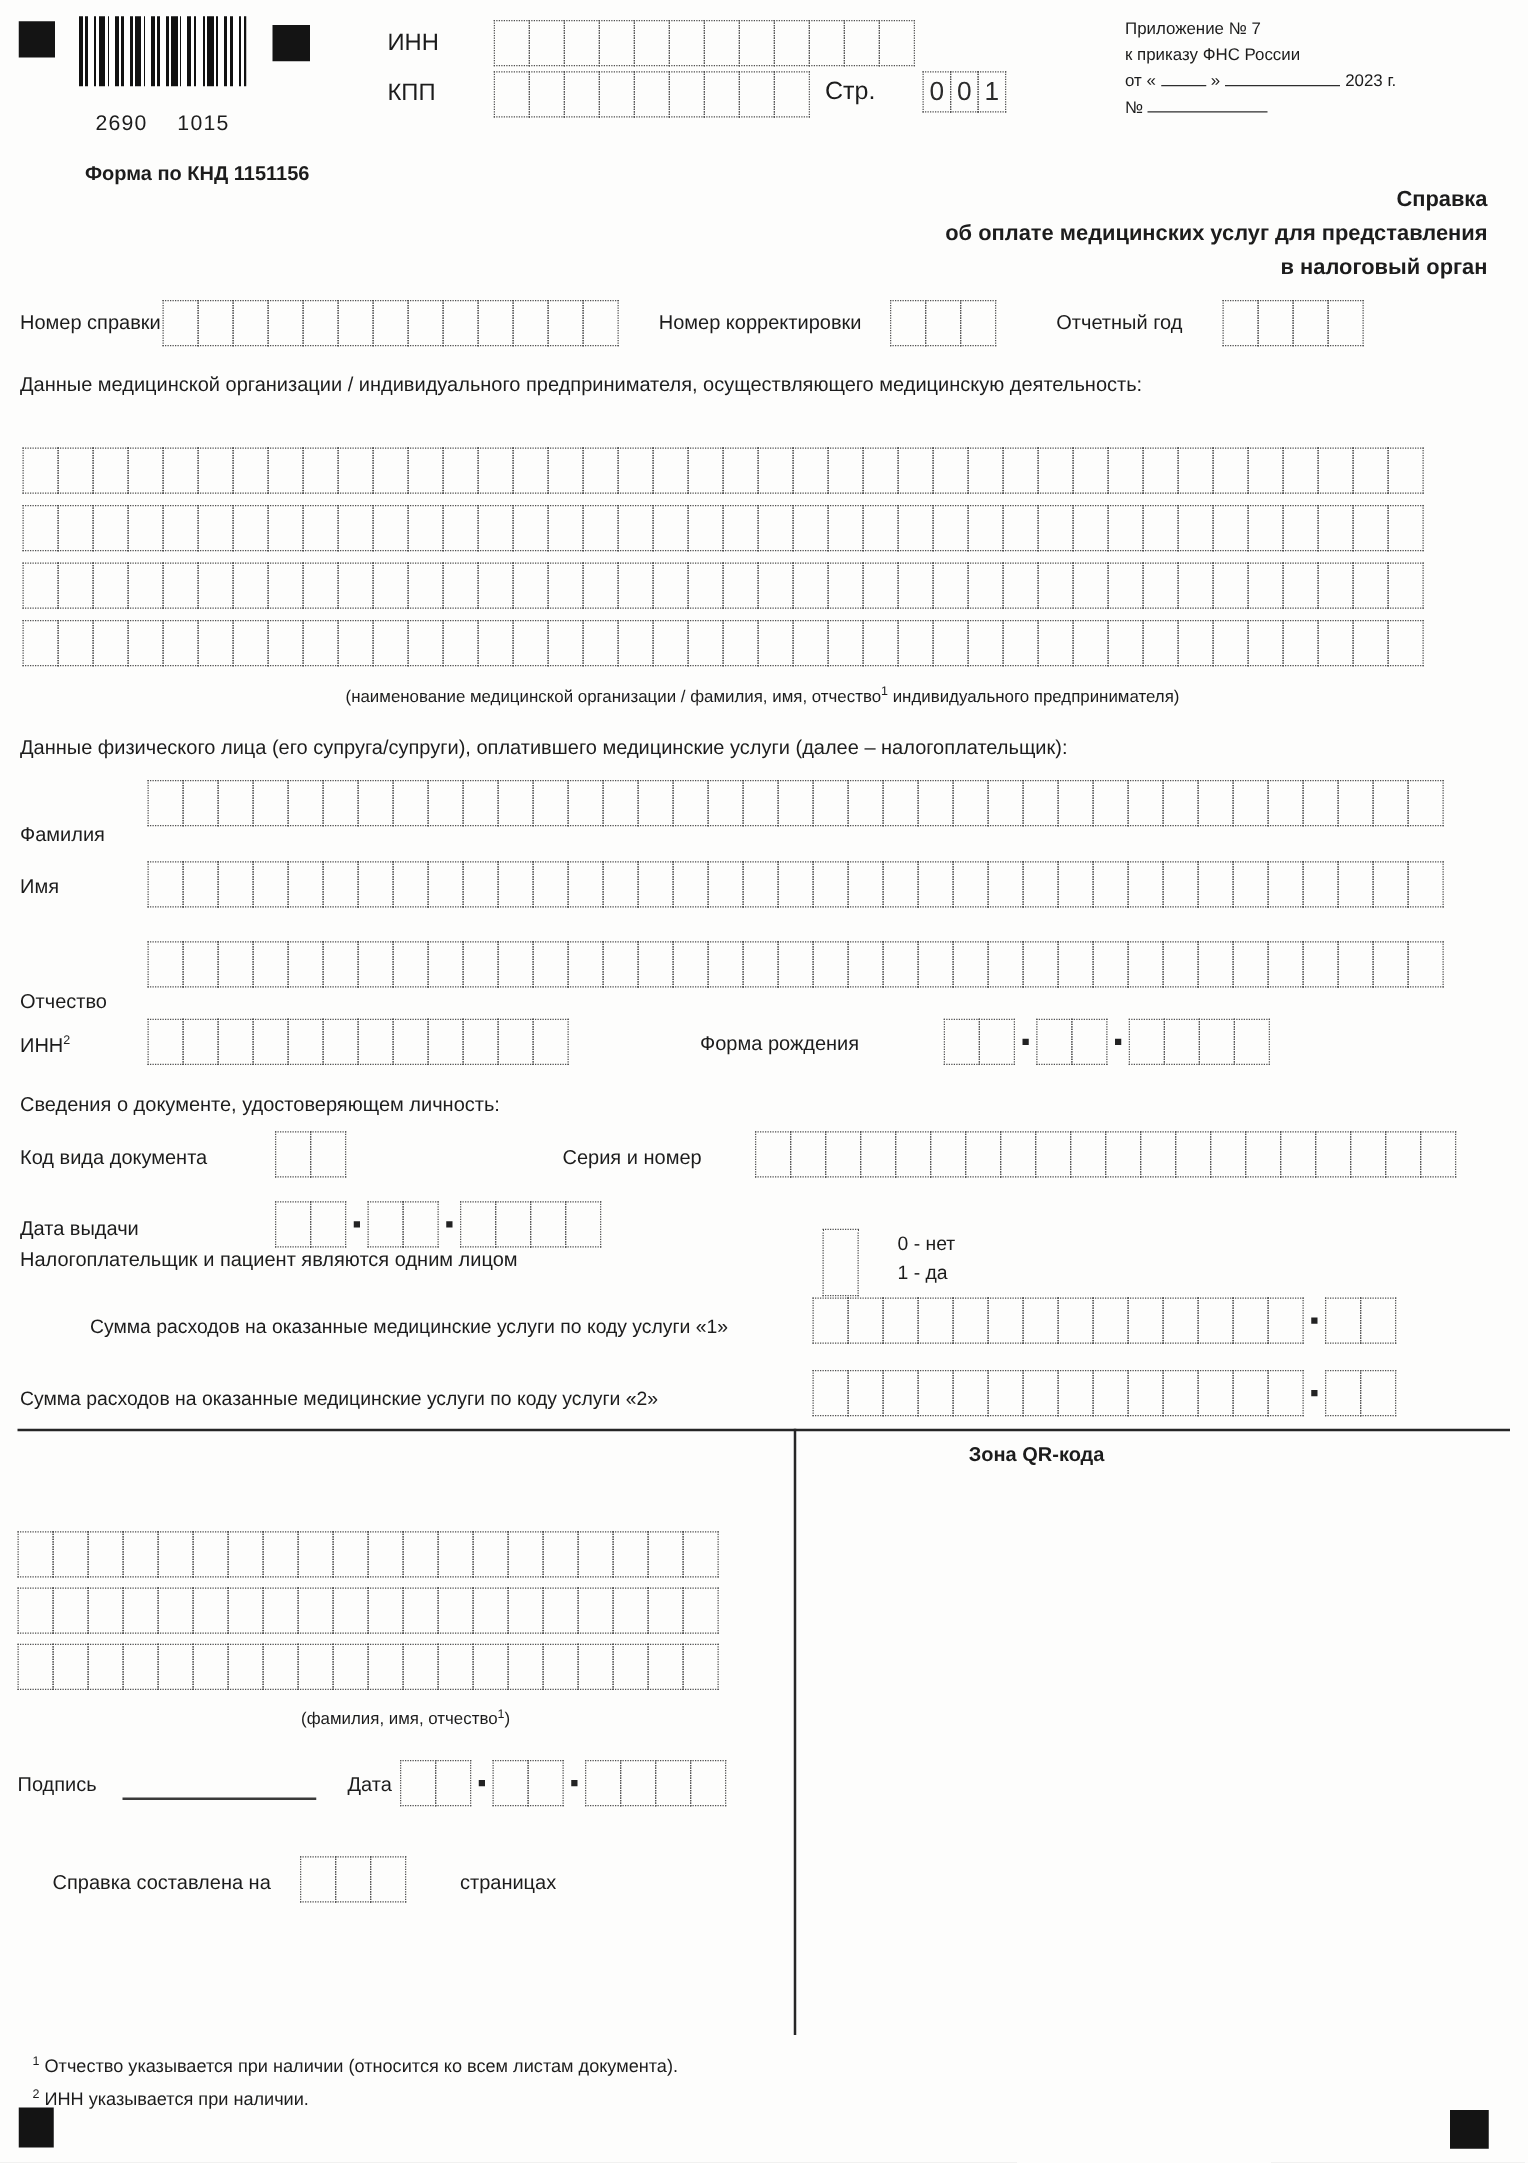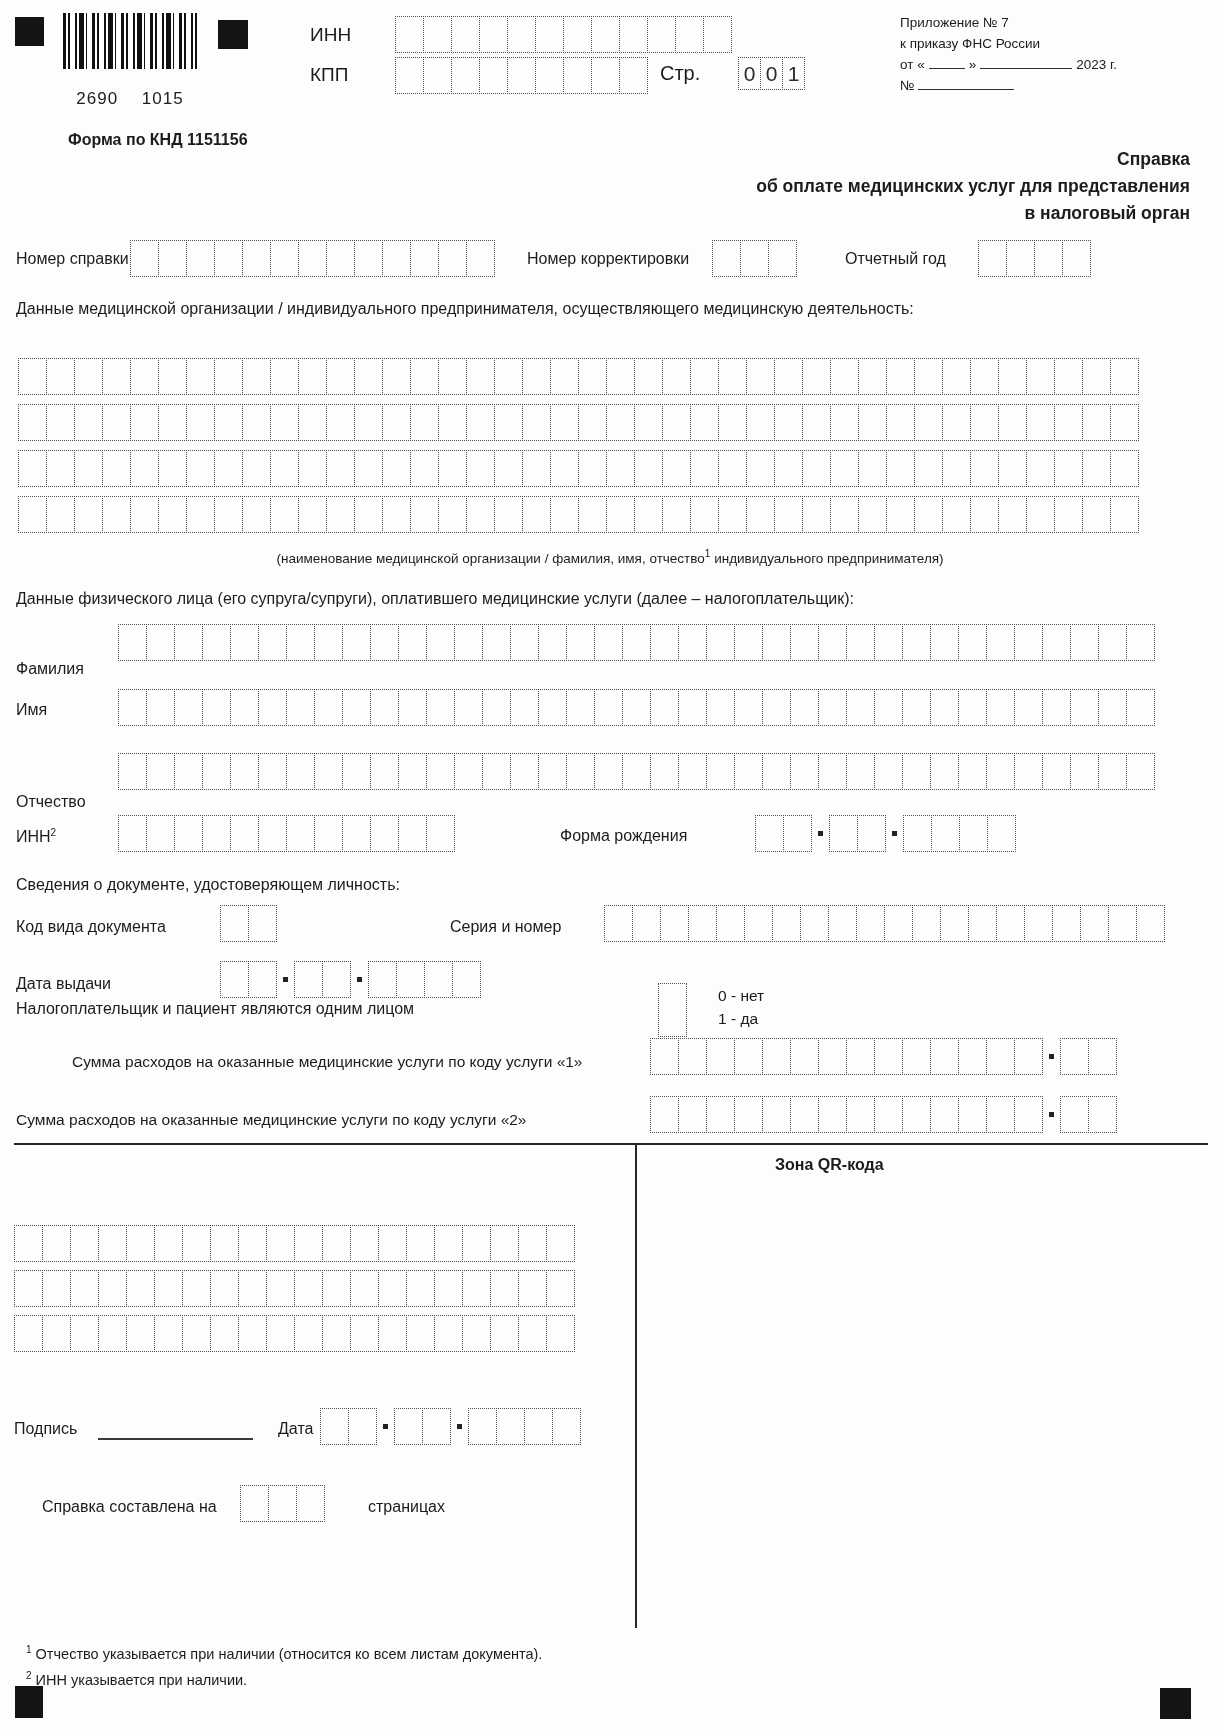--- a/index.html
+++ b/index.html
@@ -642,20 +642,21 @@
       <span class="cell"></span>
       <span class="cell"></span>
       <span class="cell"></span>
       <span class="cell"></span>
       <span class="cell"></span>
       <span class="cell"></span>
       <span class="cell"></span>
       <span class="cell"></span>
       <span class="cell"></span>
     </div>
+  <div class="abs caption" style="left:14px;top:1366px;width:621px;"><span>(фамилия, имя, отчество</span><sup>1</sup><span>)</span></div>
 
   <span class="abs bold" style="left:775px;top:1156px;font-size:16px;">Зона QR-кода</span>
 
   <span class="abs lbl" style="left:14px;top:1420px;">Подпись</span>
   <div class="abs signline" style="left:98px;top:1422px;width:155px;height:16px;"></div>
   <span class="abs lbl" style="left:278px;top:1420px;">Дата</span>
   <div class="abs dategrp" style="left:320px;top:1408px;">
     <span class="cells">
         <span class="cell"></span>
         <span class="cell"></span>

